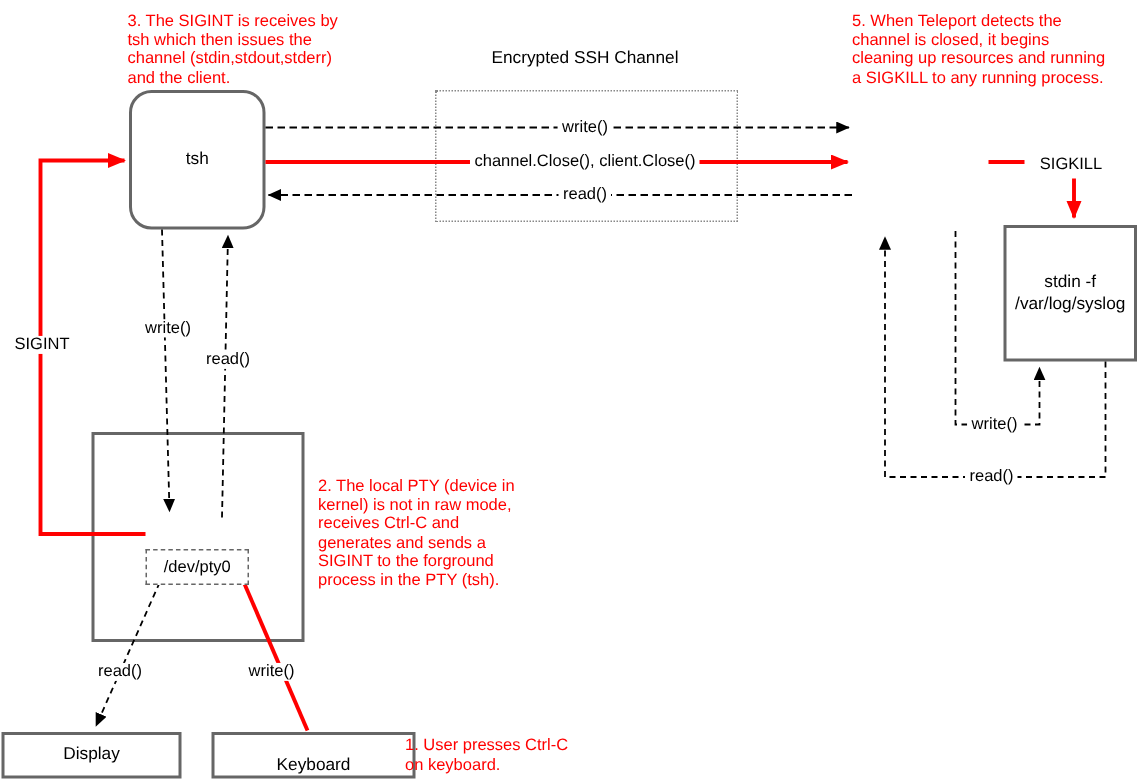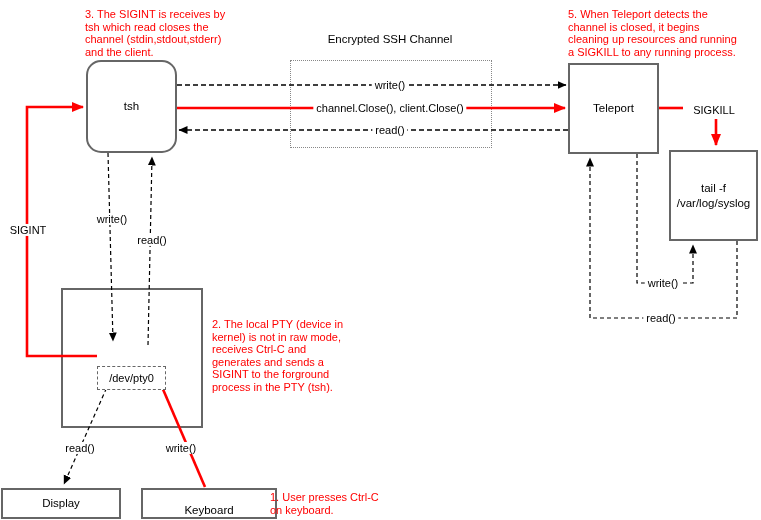--- a/index.html
+++ b/index.html
@@ -28,21 +28,21 @@
   .note { position:absolute; color:#ff0000; font-size:11px; line-height:12.5px; z-index:3; white-space:nowrap; }
   .chan-title { position:absolute; transform:translateX(-50%); font-size:11.5px; z-index:1; white-space:nowrap; }
 </style>
 </head>
 <body>
 
 <div class="canvas">
 
   <div class="note" style="left:85px; top:8px;">
     <div>3. The SIGINT is receives by</div>
-    <div>tsh which read closes the</div>
+    <div>tsh which then issues the</div>
     <div>channel (stdin,stdout,stderr)</div>
     <div>and the client.</div>
   </div>
 
   <div class="note" style="left:568px; top:8px;">
     <div>5. When Teleport detects the</div>
     <div>channel is closed, it begins</div>
     <div>cleaning up resources and running</div>
     <div>a SIGKILL to any running process.</div>
   </div>
@@ -61,27 +61,24 @@
     <div>on keyboard.</div>
   </div>
 
   <div class="chan-title" style="left:390px; top:33px;">Encrypted SSH Channel</div>
   <div class="dotted-box" style="left:290px; top:60px; width:202px; height:88px;"></div>
 
   <div class="node" style="left:86px; top:60px; width:91px; height:93px;border-radius:15px;">
     <span>tsh</span>
   </div>
 
-  <div class="node" style="left:568px; top:63px; width:91px; height:91px;">
-    <span>Teleport</span>
-  </div>
 
   <div class="node" style="left:669px; top:150px; width:89px; height:91px;">
     <span>
-      <div>tail -f</div>
+      <div>stdin -f</div>
       <div>/var/log/syslog</div>
     </span>
   </div>
 
   <div class="container-box" style="left:61px; top:288px; width:142px; height:140px;"></div>
 
   <div class="node" style="left:1px; top:488px; width:120px; height:31px;">
     <span>Display</span>
   </div>
 

